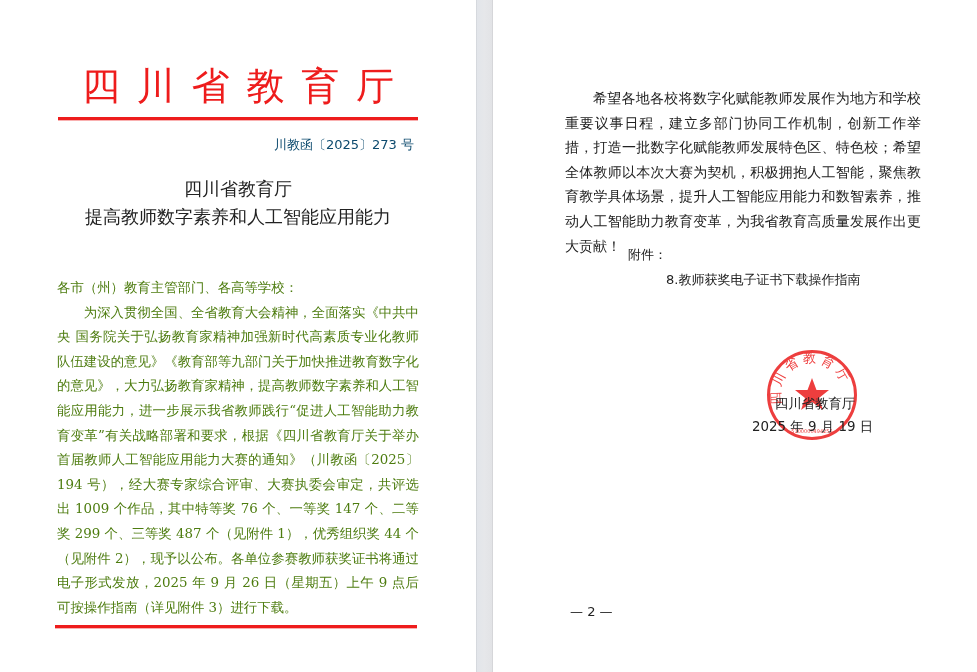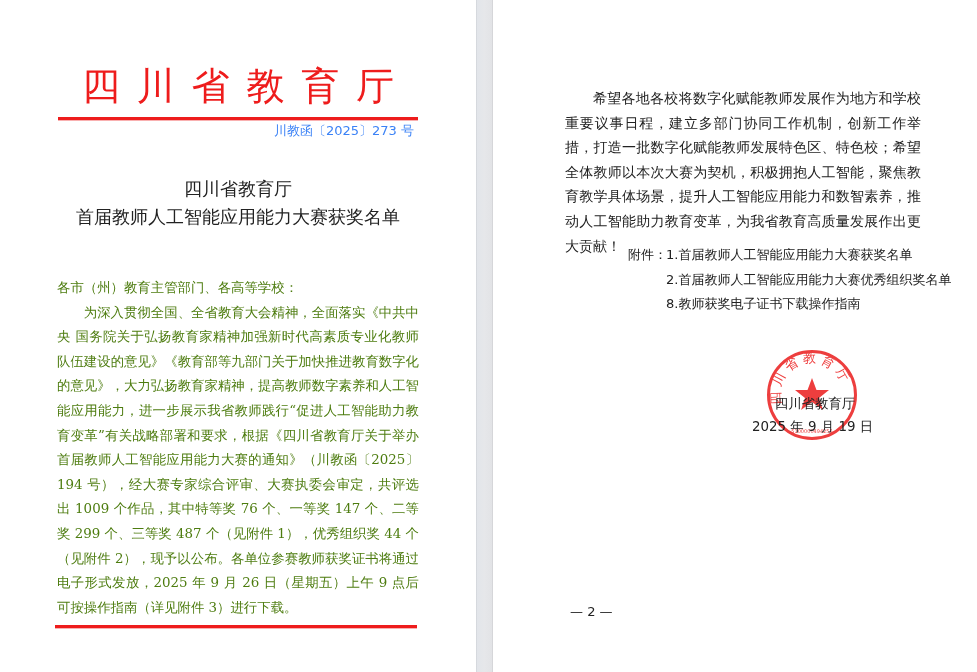--- a/index.html
+++ b/index.html
@@ -59,24 +59,24 @@
       height: 3px;
       background: #ee1c1c;
       box-shadow: 0 1px 0 #f9b0b0;
     }
     .rule-top { left: 58px; top: 117px; width: 360px; }
     .rule-bottom { left: 55px; top: 625px; width: 362px; }
 
     .doc-number {
       position: absolute;
       right: 62px;
-      top: 122px;
+      top: 136px;
       font-size: 13px;
       font-family: "DejaVu Sans", "Liberation Sans", sans-serif;
-      color: #3b82f6;
+      color: #0c4a6e;
     }
 
     .title-block {
       position: absolute;
       left: 0;
       width: 476px;
       top: 175px;
       text-align: center;
       font-size: 18px;
       line-height: 28px;
@@ -170,21 +170,21 @@
       <span>教</span>
       <span>育</span>
       <span>厅</span>
     </div>
     <div class="red-rule rule-top"></div>
 
     <div class="doc-number">川教函〔2025〕273 号</div>
 
     <div class="title-block">
       <div>四川省教育厅</div>
-      <div>首届教师人工智能应用能力大赛获奖名单</div>
+      <div>提高教师数字素养和人工智能应用能力</div>
     </div>
 
     <div class="body-left">
       <p class="salutation">各市（州）教育主管部门、各高等学校：</p>
       <p class="indent">为深入贯彻全国、全省教育大会精神，全面落实《中共中央 国务院关于弘扬教育家精神加强新时代高素质专业化教师队伍建设的意见》《教育部等九部门关于加快推进教育数字化的意见》，大力弘扬教育家精神，提高教师数字素养和人工智能应用能力，进一步展示我省教师践行“促进人工智能助力教育变革”有关战略部署和要求，根据《四川省教育厅关于举办首届教师人工智能应用能力大赛的通知》（川教函〔2025〕194 号），经大赛专家综合评审、大赛执委会审定，共评选出 1009 个作品，其中特等奖 76 个、一等奖 147 个、二等奖 299 个、三等奖 487 个（见附件 1），优秀组织奖 44 个（见附件 2），现予以公布。各单位参赛教师获奖证书将通过电子形式发放，2025 年 9 月 26 日（星期五）上午 9 点后可按操作指南（详见附件 3）进行下载。</p>
     </div>
 
     <div class="red-rule rule-bottom"></div>
   </div>
 
@@ -192,25 +192,23 @@
 
   <div class="page page-right"></div>
 
   <div class="body-right">
     <p class="indent">希望各地各校将数字化赋能教师发展作为地方和学校重要议事日程，建立多部门协同工作机制，创新工作举措，打造一批数字化赋能教师发展特色区、特色校；希望全体教师以本次大赛为契机，积极拥抱人工智能，聚焦教育教学具体场景，提升人工智能应用能力和数智素养，推动人工智能助力教育变革，为我省教育高质量发展作出更大贡献！</p>
   </div>
 
   <div class="attachments">
     <div class="att-row">
       <span class="att-label">附件：</span>
-      <span class="att-item">1.首届教师人工智能应用能力大赛获奖名单</span>
     </div>
     <div class="att-row">
       <span class="att-label"></span>
-      <span class="att-item">2.首届教师人工智能应用能力大赛优秀组织奖名单</span>
     </div>
     <div class="att-row">
       <span class="att-label"></span>
       <span class="att-item">8.教师获奖电子证书下载操作指南</span>
     </div>
   </div>
 
   <div class="stamp">
     <svg width="90" height="90" viewBox="0 0 90 90">
       <defs>

